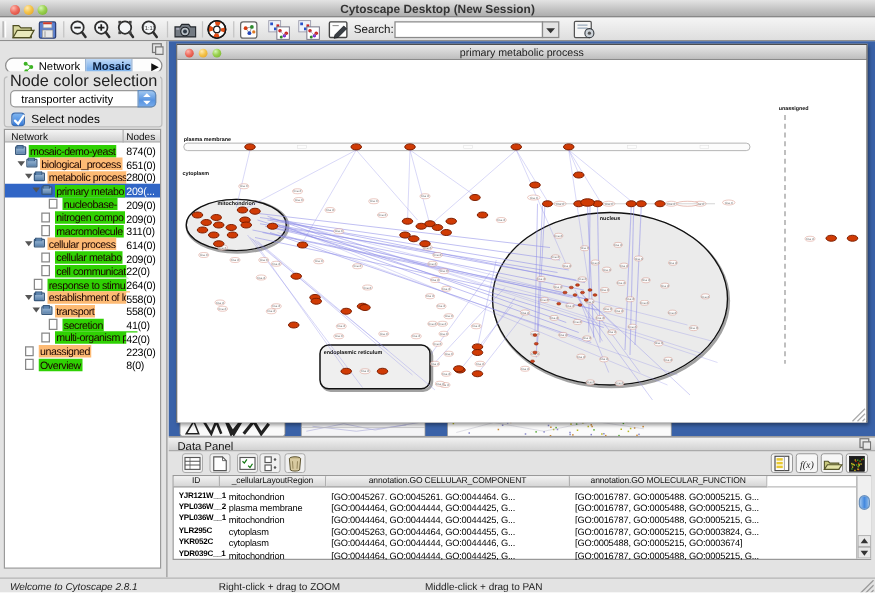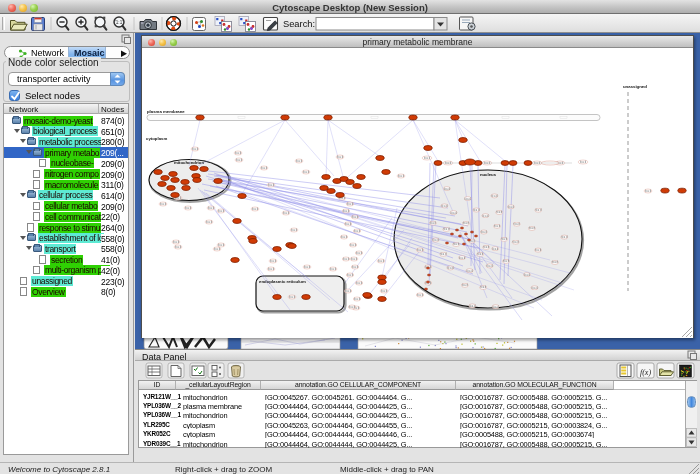--- a/index.html
+++ b/index.html
@@ -19,34 +19,34 @@
   background:linear-gradient(#f5f5f5,#dedede); border-bottom:1px solid #8f8f8f; }
 
 
 #cpanel { left:0; top:33px; width:134px; height:429px; background:#e3e3e3; border-right:1px solid #9a9a9a; }
 #cphead { left:0; top:0; width:133px; height:12px; background:linear-gradient(#f2f2f2,#d2d2d2); border-bottom:1px solid #aaa; font-size:9px; color:#111; }
 #cphead span { position:absolute; left:5px; top:1px; }
 #tabpill { left:4px; top:13px; width:126px; height:13px; background:#fdfdfd; border:1px solid #8d8d8d; border-radius:7px; overflow:hidden; }
 #tabmosaic { left:63px; top:0; width:38px; height:13px; background:linear-gradient(#c2dbf7,#7fb2ec 60%,#8fc0f2); border-left:1px solid #98b4d6; border-right:1px solid #98b4d6;}
 .tabtxt { font-size:9px; color:#000; top:1px; }
 #groupbox { left:3px; top:28px; width:127px; height:41px; border:1px solid #bdbdbd; border-radius:3px; }
-#grouplabel { left:6px; top:24px; font-size:10px; color:#222; background:#e3e3e3; padding:0 2px; }
+#grouplabel { left:6px; top:24px; font-size:13px; color:#222; background:#e3e3e3; padding:0 2px; }
 #combo { left:8px; top:39px; width:117px; height:14px; background:#fff; border:1px solid #9a9a9a; border-radius:4px; }
 #combotxt { left:17px; top:41px; font-size:9px; color:#000; }
 #combobtn { left:110px; top:39px; width:15px; height:14px; border-radius:0 4px 4px 0; background:linear-gradient(#9ec7f2,#5793e0 60%,#74a9ea); border:1px solid #5f89bb; }
 #checkbox { left:9px; top:57px; width:11px; height:11px; border-radius:3px; background:linear-gradient(#7db4f0,#3a7fdd); border:1px solid #3a6db3; }
 #checklabel { left:25px; top:57px; font-size:9.5px; color:#000; }
 #treebox { left:3px; top:70px; width:126px; height:352px; background:#fff; border:1px solid #9a9a9a; }
 #treehead { left:0px; top:0px; width:124px; height:10px; background:linear-gradient(#f4f4f4,#d4d4d4); border-bottom:1px solid #a8a8a8; }
 #treehead div { position:absolute; top:0.5px; font-size:8px; color:#111; }
 .trow { left:0; width:124px; height:10.7px; font-size:8.5px; letter-spacing:-0.35px; white-space:nowrap; }
 .trow .lbl { position:absolute; top:0.5px; padding:0 1px; color:#1c0500; }
 .trow .cnt { position:absolute; left:97px; top:1px; color:#000; letter-spacing:-0.2px; background:#fff; }
 .gbg { background:#2fd103; }
-.rbg { background:#5eead4; }
+.rbg { background:#fdba74; }
 .selrow { background:#3166c6; } .selrow .cnt { background:transparent !important; }
 .arrow { position:absolute; top:3px; width:0; height:0; border-left:3.5px solid transparent; border-right:3.5px solid transparent; border-top:4.5px solid #555; }
 .folder { position:absolute; top:1.5px; width:9px; height:7px; background:linear-gradient(#9db9d6,#5b83ad); border:1px solid #3a5a7d; border-radius:1px; }
 .folder:before { content:""; position:absolute; left:0px; top:-2px; width:4px; height:2px; background:#5b83ad; border:1px solid #3a5a7d; border-bottom:none; border-radius:1px 1px 0 0; }
 .ficon { position:absolute; top:1px; width:7px; height:8.5px; background:#fff; border:1px solid #888; }
 
 
 #desktop { left:135px; top:33px; width:565px; height:316px; background:#3a62a8; overflow:hidden; }
 #iwin { left:6px; top:2px; width:553px; height:303px; background:#fff; border:1px solid #4d4d4d; box-shadow:1px 2px 3px rgba(0,0,0,0.4);}
 #iwintitle { left:0; top:0; width:551px; height:12px; background:linear-gradient(#e8e8e8,#bfbfbf); border-bottom:1px solid #8a8a8a; }
@@ -378,21 +378,21 @@
           <g stroke="#aab" stroke-width="0.4" opacity="0.7">
             <path d="M230 313 L260 305 L300 312 L340 304 L380 310" fill="none"></path>
           </g>
         </svg>
       </div>
     <div id="iwin" class="abs">
       <div id="iwintitle" class="abs">
         <div class="abs" style="left:6px;top:3px;width:7px;height:7px;border-radius:50%;background:radial-gradient(circle at 35% 30%,#ffb9af,#ee6d60 45%,#d43b28);"></div>
         <div class="abs" style="left:17px;top:3px;width:7px;height:7px;border-radius:50%;background:radial-gradient(circle at 35% 30%,#ffe9b0,#f5c44a 45%,#dd9a22);"></div>
         <div class="abs" style="left:28px;top:3px;width:7px;height:7px;border-radius:50%;background:radial-gradient(circle at 35% 30%,#d4f7b2,#9ad04e 45%,#6faf27);"></div>
-        <div id="iwtext" class="abs">primary metabolic membrane</div>
+        <div id="iwtext" class="abs">primary metabolic process</div>
       </div>
       <div class="abs" id="canvasholder" style="left:0;top:12px;width:551px;height:290px;background:#fff;overflow:hidden;">
           <svg width="551" height="290" viewBox="0 0 551 290">
             <rect x="5" y="66.5" width="453" height="6" rx="3" fill="#fcfcfc" stroke="#b5b5b5" stroke-width="0.8"></rect>
             <ellipse cx="347" cy="192.5" rx="94" ry="69" fill="none" stroke="#555" stroke-width="2.2" opacity="0.55"></ellipse>
             <ellipse cx="346" cy="191" rx="94" ry="69" fill="#ebebeb" stroke="#111" stroke-width="1.1"></ellipse>
             <ellipse cx="48" cy="133" rx="40.5" ry="21" fill="none" stroke="#555" stroke-width="2" opacity="0.55"></ellipse>
             <ellipse cx="47" cy="132" rx="40" ry="20.5" fill="#ededed" stroke="#111" stroke-width="1.1"></ellipse>
             <rect x="115.5" y="229.5" width="88" height="35" rx="7" fill="none" stroke="#555" stroke-width="2.2" opacity="0.55"></rect>
             <rect x="114" y="228" width="88" height="35" rx="7" fill="#efefef" stroke="#111" stroke-width="1.2"></rect>

